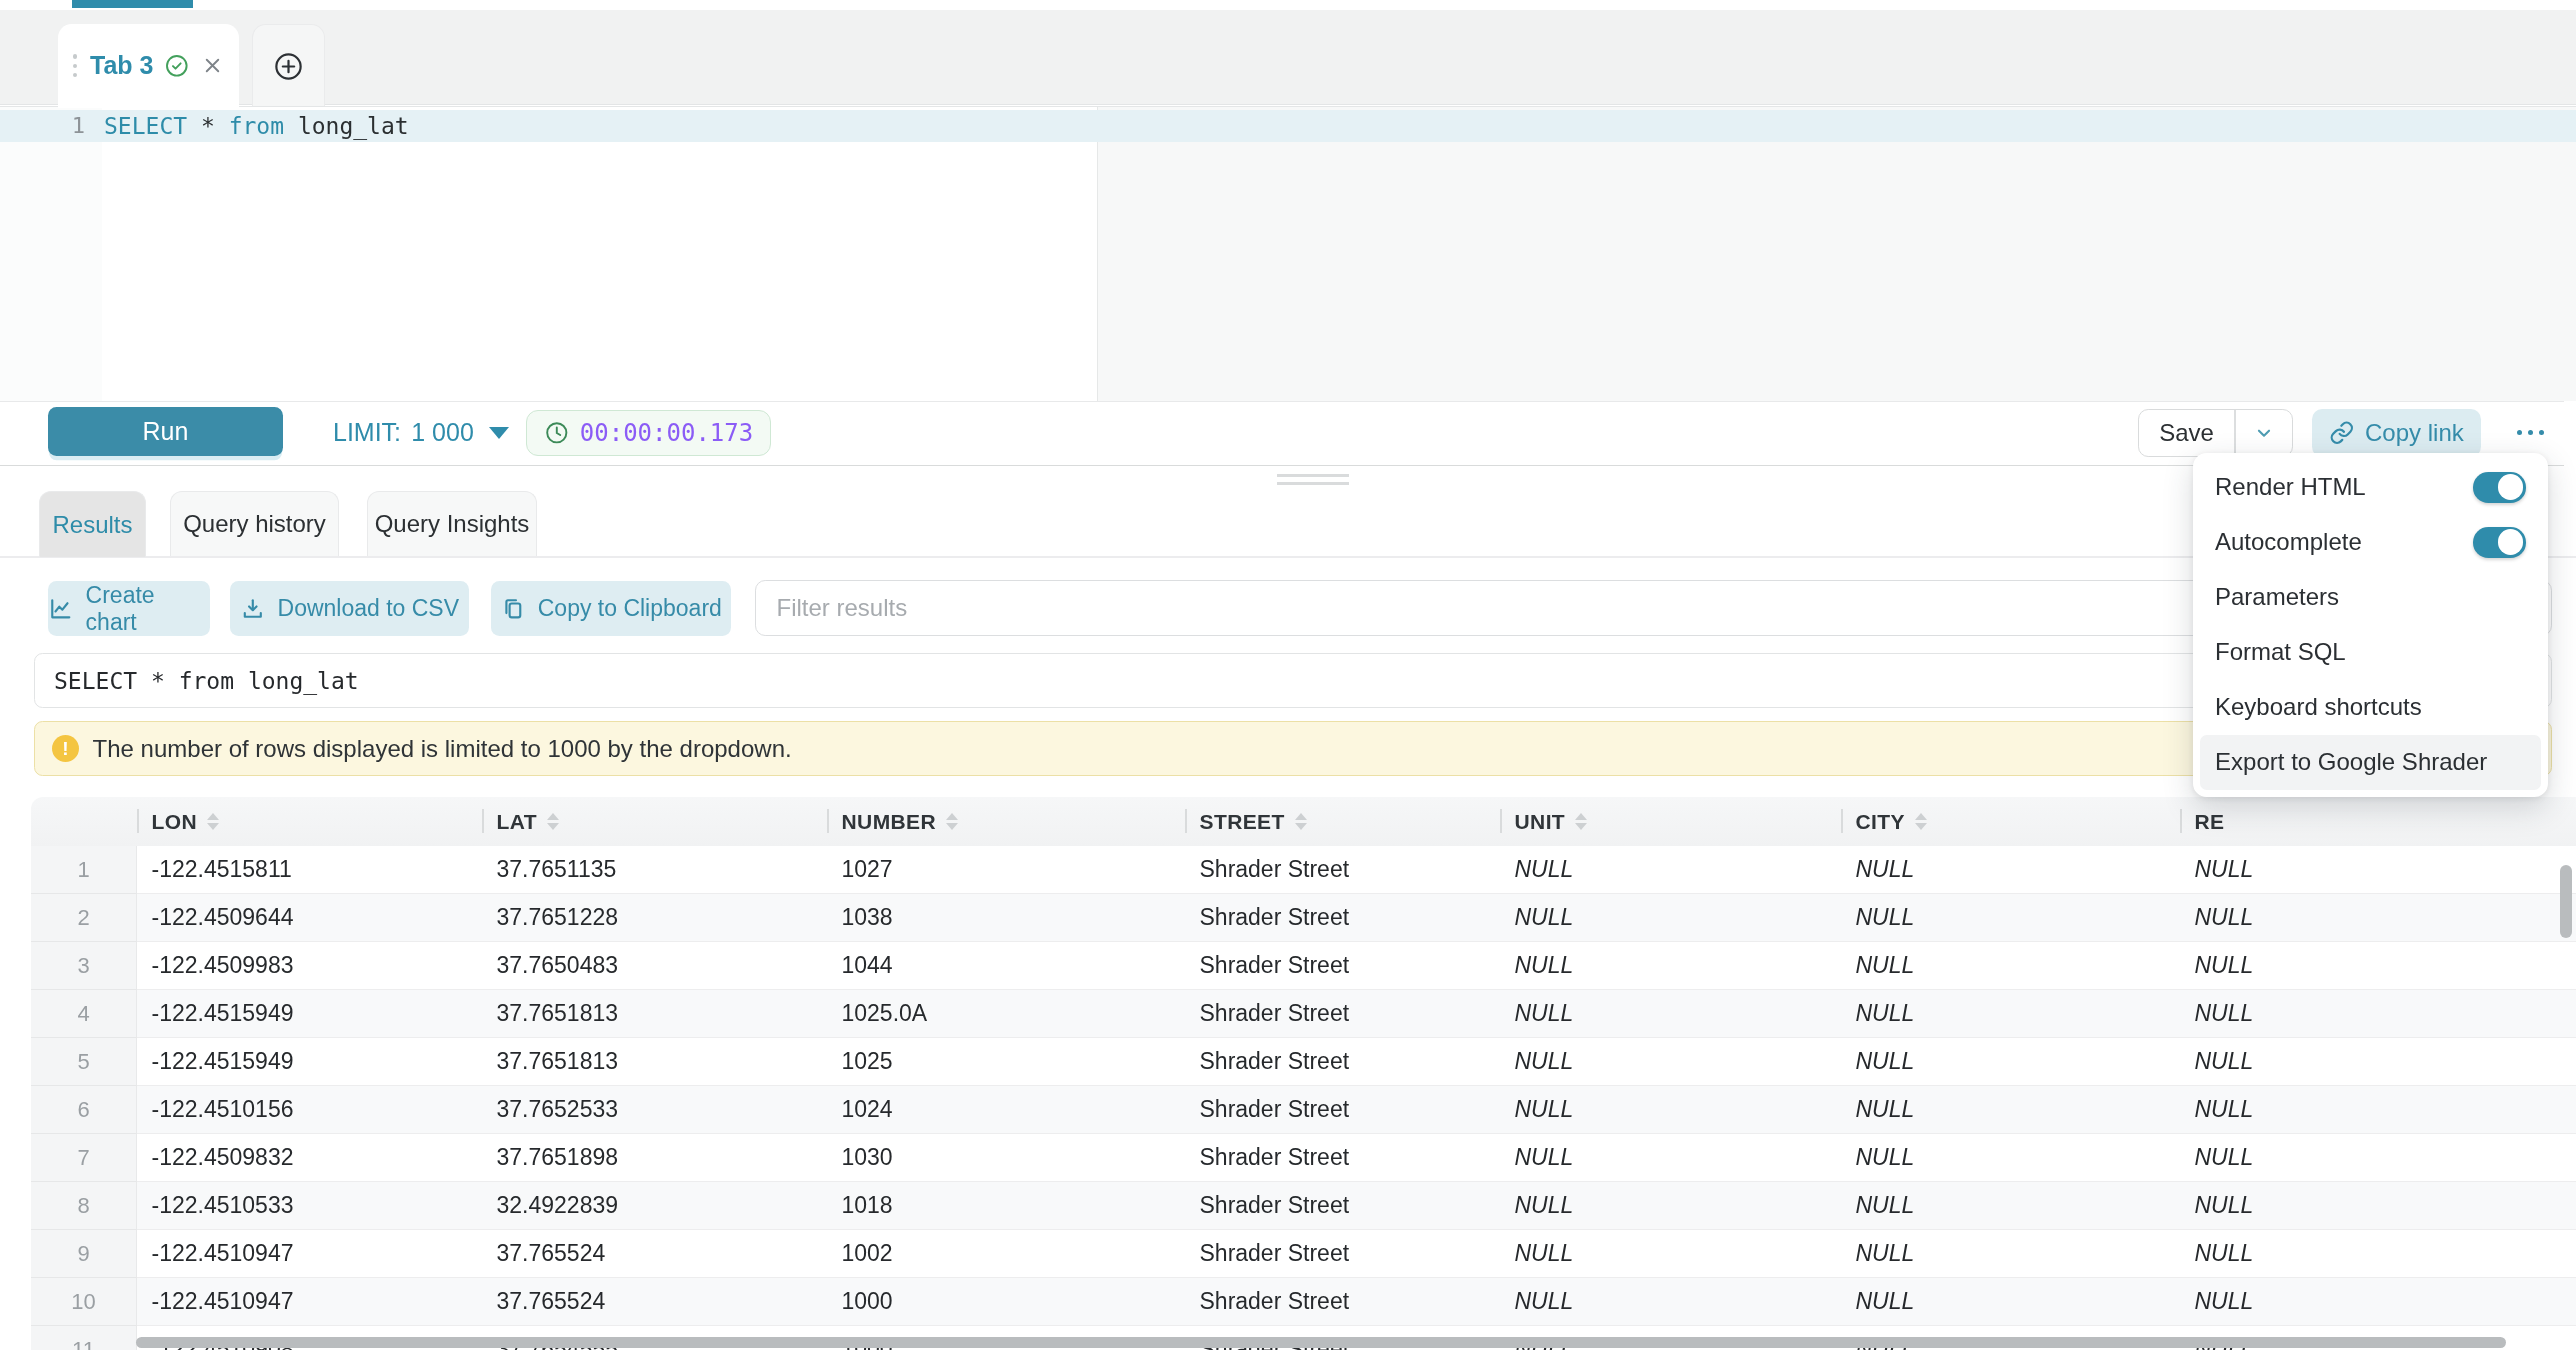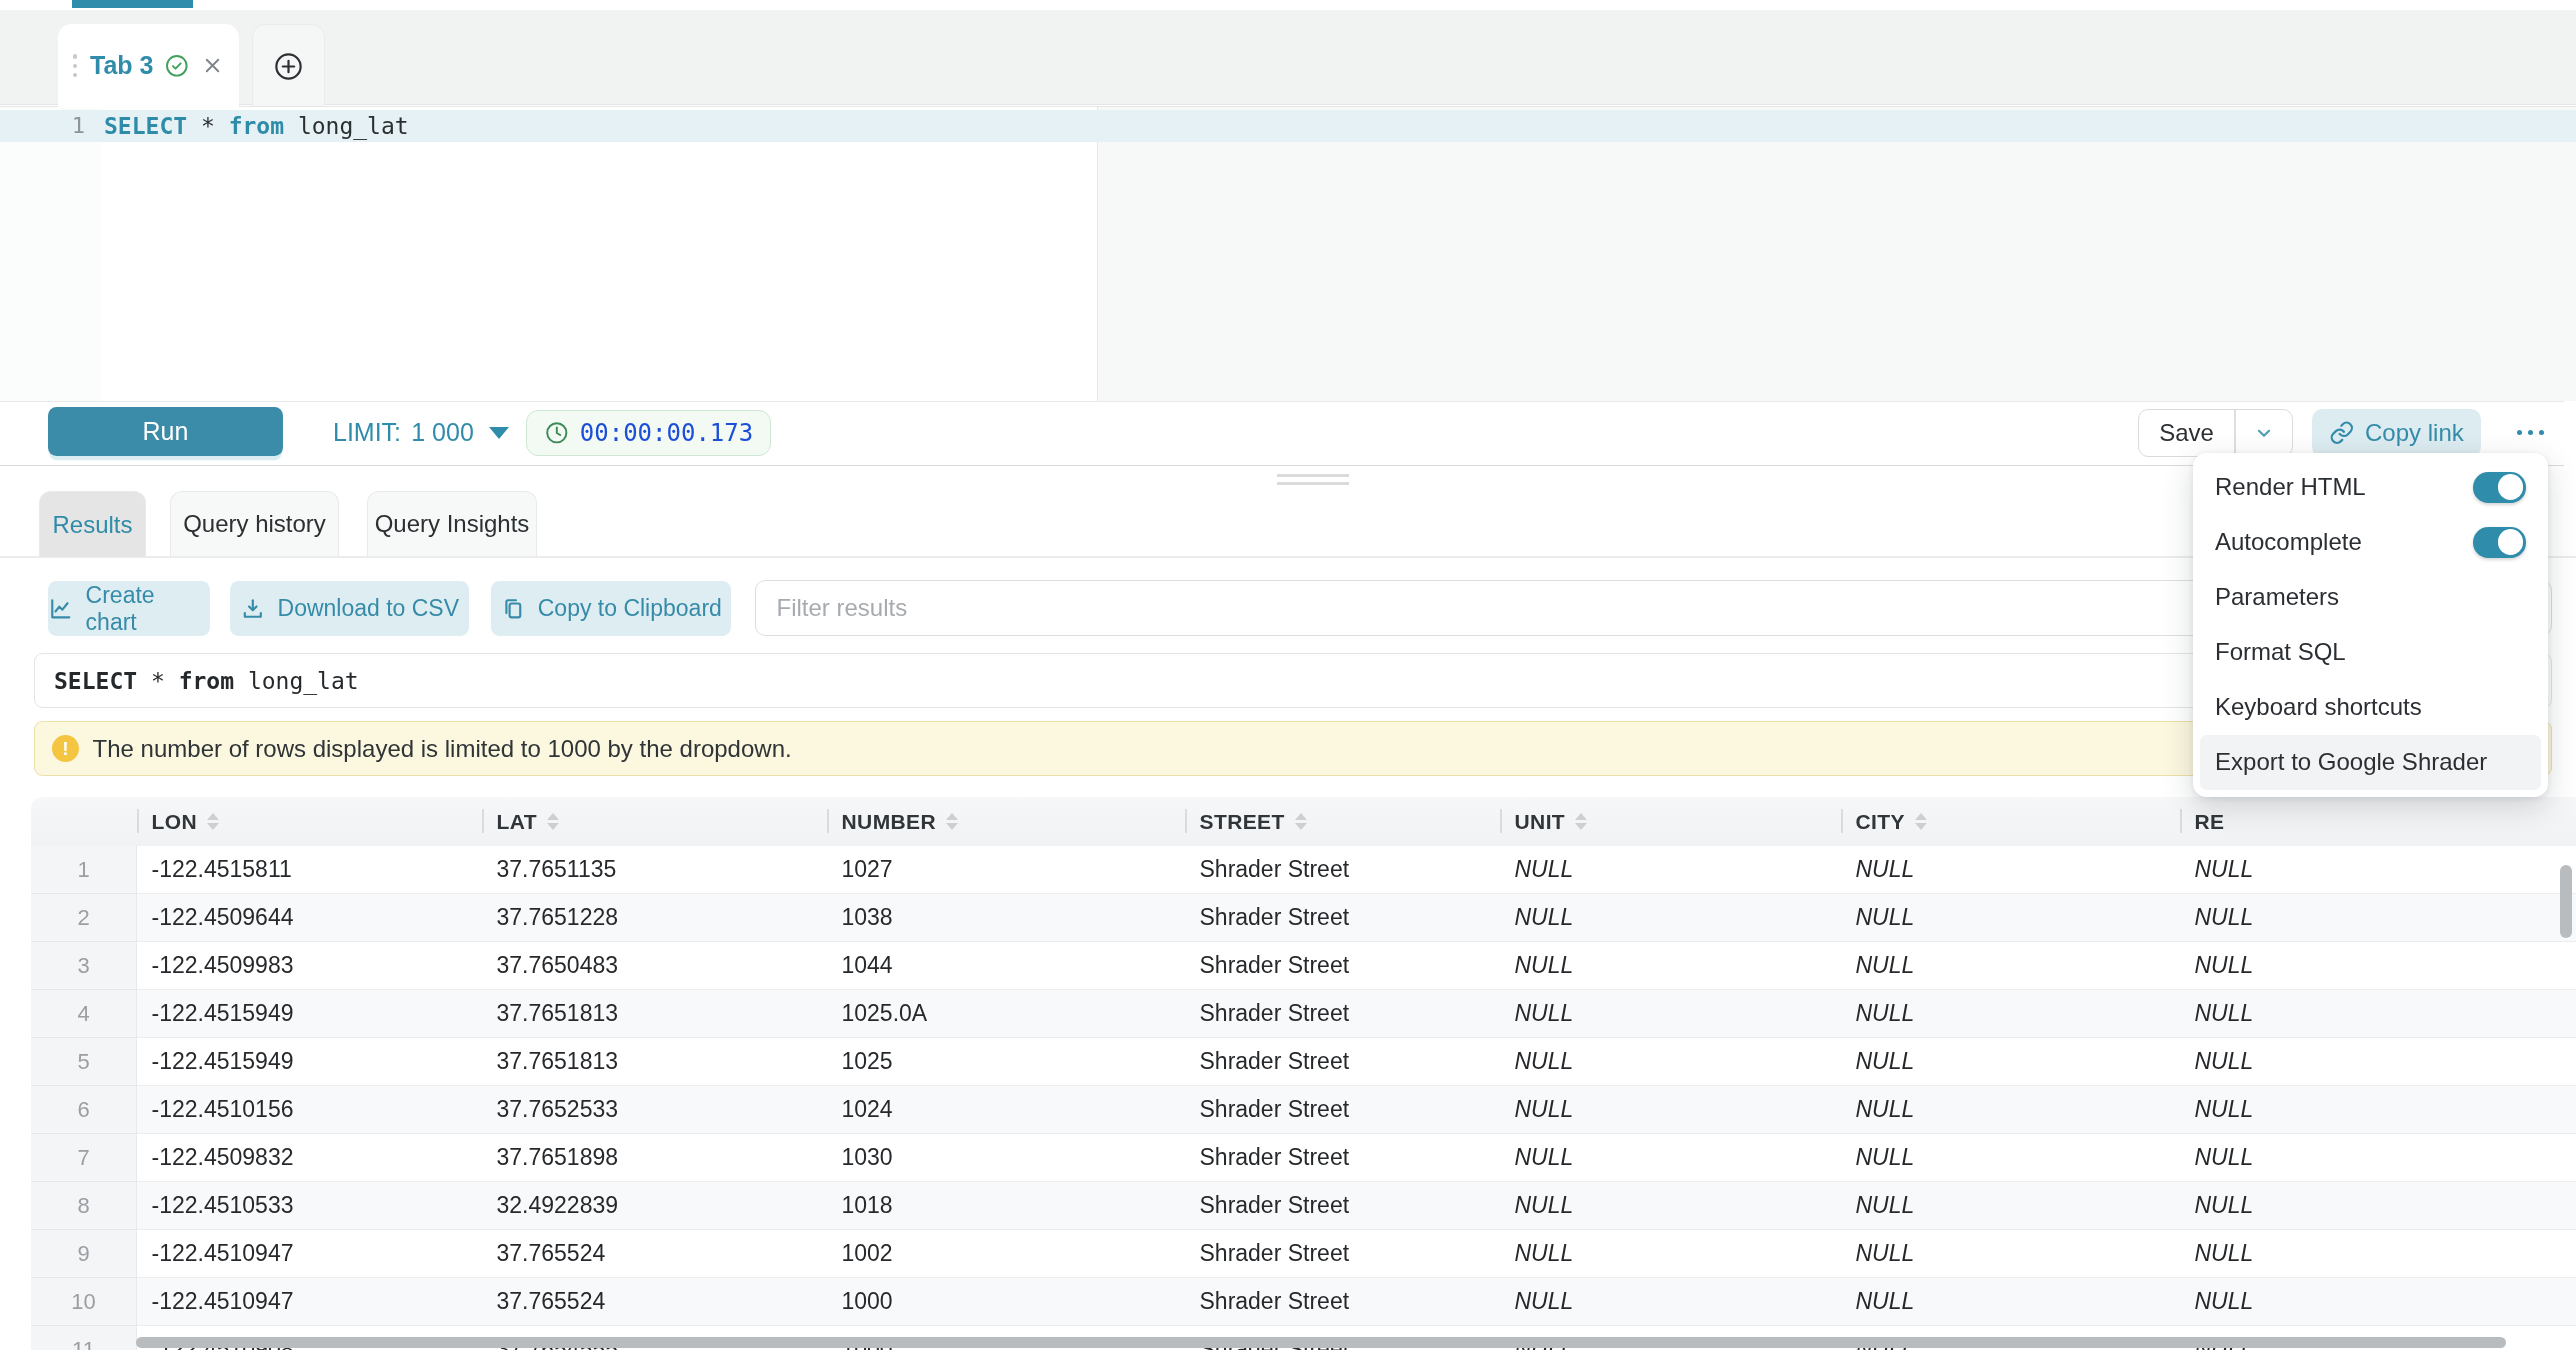--- a/index.html
+++ b/index.html
@@ -27,36 +27,36 @@
     display:flex; align-items:center; justify-content:center;
   }
 
   
   .editor { position:absolute; left:0; top:106px; right:0; height:295px; background:#fff; border-top:1.7px solid #e4e6e7; }
   .editor .right-pane { position:absolute; left:1097px; top:0; right:0; bottom:0; background:#f7f8f8; border-left:1.7px solid #e6e8e8; z-index:1; }
   .editor .gutter { position:absolute; left:0; top:0; width:102px; bottom:0; background:#fbfcfc; z-index:1; }
   .active-line { position:absolute; left:0; right:0; top:3.4px; height:32px; background:#e5f1f5; z-index:2; }
   .line-number { position:absolute; left:0; top:3.4px; width:85px; height:32px; line-height:32px; text-align:right; color:#8d9397; font-size:22px; z-index:3; }
   .code-line { position:absolute; left:104px; top:3.4px; height:32px; line-height:32px; font-size:23px; z-index:3; white-space:pre; }
-  .code-line .kw, .preview-line .kw { color:#2e8ca9; font-weight:bold; }
+  .code-line .kw, .preview-line .kw { color:#2e8ca9; font-weight:normal; }
   .code-line .plain { color:#2b2f31; }
   .preview-line .kw { color:#26292c; }
 
   
   .toolbar { position:absolute; left:0; top:401px; right:12px; height:65px; background:#fff; border-top:1.7px solid #e8e9ea; border-bottom:1.7px solid #d9dbdb; }
   .btn-run {
     position:absolute; left:48px; top:5.1px; width:235px; height:49px; background:#3b8ca8; border-radius:8.5px;
     color:#fff; font-size:25px; display:flex; align-items:center; justify-content:center;
     box-shadow:0 5.1px 0 -0.9px #d9edf3;
   }
   .limit-group { position:absolute; left:333px; top:0; height:61px; display:flex; align-items:center; gap:10.2px; color:#2f8cab; font-size:25px; }
   .limit-caret { width:0; height:0; border-left:10.2px solid transparent; border-right:10.2px solid transparent; border-top:12.8px solid #2f8cab; margin-left:5.1px; }
   .timer {
     position:absolute; left:526px; top:7.7px; height:46px; padding:0 17px; border:1.7px solid #cfe8d4; background:#f3faf4;
-    border-radius:12px; display:flex; align-items:center; gap:10.2px; color:#1d4ed8; font-size:24px;text-align:center;
+    border-radius:12px; display:flex; align-items:center; gap:10.2px; color:#8b5cf6; font-size:24px;text-align:center;
   }
   .btn-save {
     position:absolute; left:2138px; top:6.8px; height:48px; width:155px; background:#fff; border:1.7px solid #d9dbdc;
     border-radius:10.2px; display:flex; align-items:stretch; overflow:hidden;
   }
   .btn-save .save-main { width:95px; display:flex; align-items:center; justify-content:center; color:#2c3033; font-size:24px; }
   .btn-save .save-split { width:1.7px; background:#dcdedf; }
   .btn-save .save-caret { flex:1; display:flex; align-items:center; justify-content:center; }
   .btn-copylink {
     position:absolute; left:2312px; top:6.8px; height:48px; width:169px; background:#dcecf1; border-radius:10.2px;

